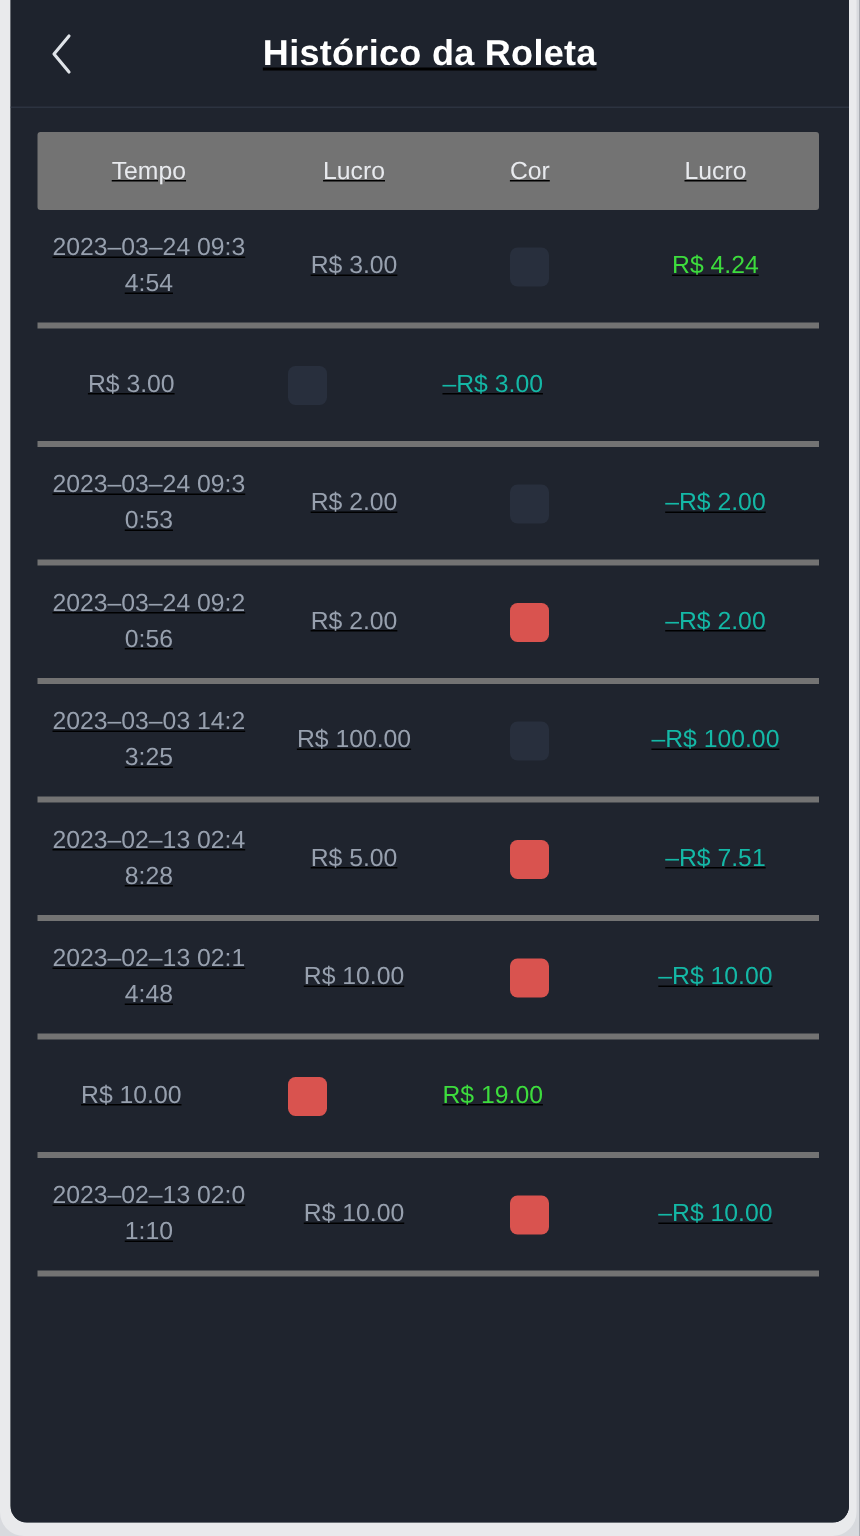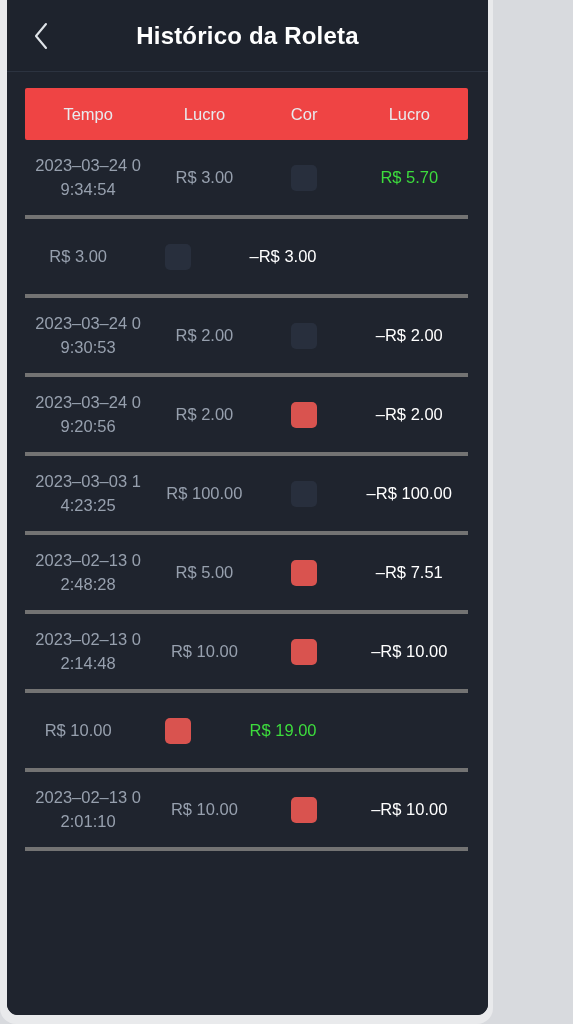--- a/index.html
+++ b/index.html
@@ -7,26 +7,27 @@
   html, body {
     width: 573px;
     height: 1024px;
     background: #d8dade;
     font-family: "Liberation Sans", sans-serif;
     overflow: hidden;
   }
 
   #frame {
     position: relative;
-    width: 493px;
+    width: 571px;
     height: 1024px;
     background: #e9eaec;
     padding: 0 5px 9px 7px;
     border-radius: 0 0 16px 16px;
     overflow: hidden;
+    text-decoration: underline;
   }
 
   #screen {
     position: relative;
     width: 100%;
     height: 100%;
     background: #1f242e;
     border-radius: 0 0 11px 11px;
     overflow: hidden;
     display: flex;
@@ -72,21 +73,21 @@
     flex: 1 1 auto;
     padding: 16px 20px 0 18px;
     background: #1f242e;
     overflow: hidden;
   }
 
   .thead {
     display: flex;
     align-items: center;
     height: 52px;
-    background: #ef4444;
+    background: #737373;
     border-radius: 2px;
     justify-content: flex-end;
   }
 
   .thead .th {
     color: #e8eaee;
     font-size: 16.5px;
     text-align: center;
     white-space: nowrap;
   }
@@ -124,21 +125,21 @@
   }
 
   .swatch {
     width: 26px;
     height: 26px;
     border-radius: 5px;
     display: block;
   }
 
   .profit { color: #3ddc3d; }
-  .loss   { color: #ffffff; }
+  .loss   { color: #14b8a6; }
 </style>
 </head>
 <body>
 
 <div id="frame">
   <div id="screen">
 
     <div class="titlebar">
       <div class="back-btn">
         <span>
@@ -158,21 +159,21 @@
         <div class="th col-lucro">Lucro</div>
       </div>
 
       <div class="tbody" id="tbody">
           <div class="trow">
             <div class="cell time col-tempo">2023–03–24 09:34:54</div>
             <div class="cell col-aposta">R$ 3.00</div>
             <div class="cell swatch-cell col-cor">
               <span class="swatch" style="background: rgb(40, 47, 61);"></span>
             </div>
-            <div class="cell col-lucro profit">R$ 5.70</div>
+            <div class="cell col-lucro profit">R$ 4.24</div>
           </div>
           <div class="trow">
             <div class="cell col-aposta">R$ 3.00</div>
             <div class="cell swatch-cell col-cor">
               <span class="swatch" style="background: rgb(40, 47, 61);"></span>
             </div>
             <div class="cell col-lucro loss">–R$ 3.00</div>
           </div>
           <div class="trow">
             <div class="cell time col-tempo">2023–03–24 09:30:53</div>

